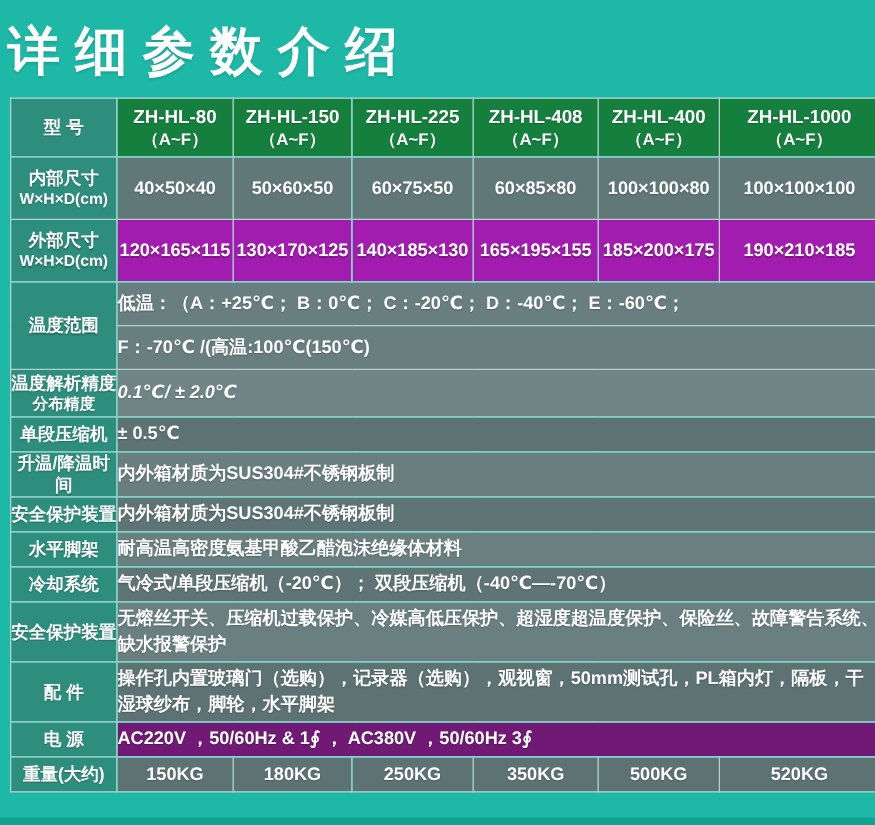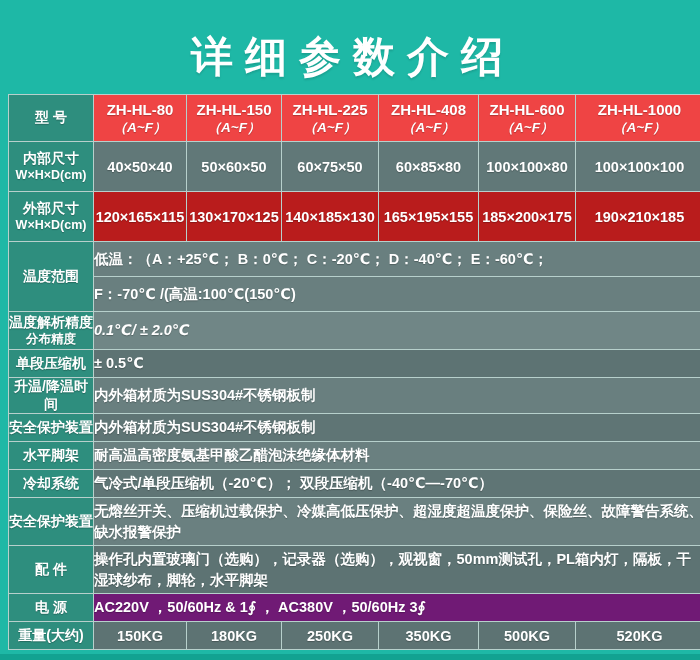--- a/index.html
+++ b/index.html
@@ -4,47 +4,47 @@
 <style>
   html,body{margin:0;padding:0;}
   body{
     width:700px;height:660px;overflow:hidden;
     background:#1eb8a6;
     font-family:"Liberation Sans","DejaVu Sans",sans-serif;
     position:relative;
   }
   .title{
     color:#ffffff;font-weight:bold;font-size:42px;letter-spacing:12px;
-    text-align:center;padding:34px 0 14px 6px;margin:0;line-height:1.1;
+    text-align:left;padding:18px 0 14px 6px;margin:0;line-height:1.1;
     text-shadow:0 2px 2px rgba(0,0,0,0.12);
   }
   table.spec{
     width:696px;margin:0 8px;border-collapse:collapse;table-layout:fixed;
   }
   .spec th,.spec td{
     border:1px solid #b7d0cc;color:#ffffff;font-weight:bold;
     text-shadow:0 1px 1px rgba(0,0,0,0.25);
     padding:0;overflow:hidden;
   }
   
   .lab{background:#2e8e7e;font-size:14px;text-align:center;line-height:1.25;padding:2px 2px;}
   .lab .sub{display:block;font-size:12.5px;}
   
-  .bg-hdr{background:#ef4444;margin-left:24px;}
+  .bg-hdr{background:#15803d;margin-left:24px;}
   .bg-a{background:#617878;}
-  .bg-b{background:#b91c1c;}
+  .bg-b{background:#a21caf;}
   .bg-c{background:#697f7f;}
   .bg-d{background:#708686;font-style:italic;}
   .bg-e{background:#5d7373;}
   .bg-f{background:#5f7575;}
   .bg-g{background:#6a8080;}
   .bg-h{background:#701a75;}
   .val{text-align:center;font-size:14.5px;}
   .model{text-align:center;font-size:15px;line-height:1.3;}
-  .model .range{display:block;font-size:13.5px;font-style:italic;}
+  .model .range{display:block;font-size:13.5px;}
   .content{text-align:left;font-size:14.5px;padding:2px 8px 2px 13px;line-height:1.45;}
   
   .h-header td,.h-header th{height:46px;}
   .h-dim td,.h-dim th{height:49px;}
   .h-temp td{height:34px;}
   .h-res td,.h-res th{height:37px;}
   .h-sm td,.h-sm th{height:27px;}
   .h-2l td,.h-2l th{height:47px;}
   .bottom-strip{
     position:absolute;left:0;bottom:0;width:700px;height:6px;
@@ -80,21 +80,21 @@
     </th>
     <th class="bg-hdr model">
       <span>ZH-HL-225</span>
       <span class="range">（A~F）</span>
     </th>
     <th class="bg-hdr model">
       <span>ZH-HL-408</span>
       <span class="range">（A~F）</span>
     </th>
     <th class="bg-hdr model">
-      <span>ZH-HL-600</span>
+      <span>ZH-HL-400</span>
       <span class="range">（A~F）</span>
     </th>
     <th class="bg-hdr model">
       <span>ZH-HL-1000</span>
       <span class="range">（A~F）</span>
     </th>
   </tr>
 
   <tr class="h-dim">
     <th class="lab">

